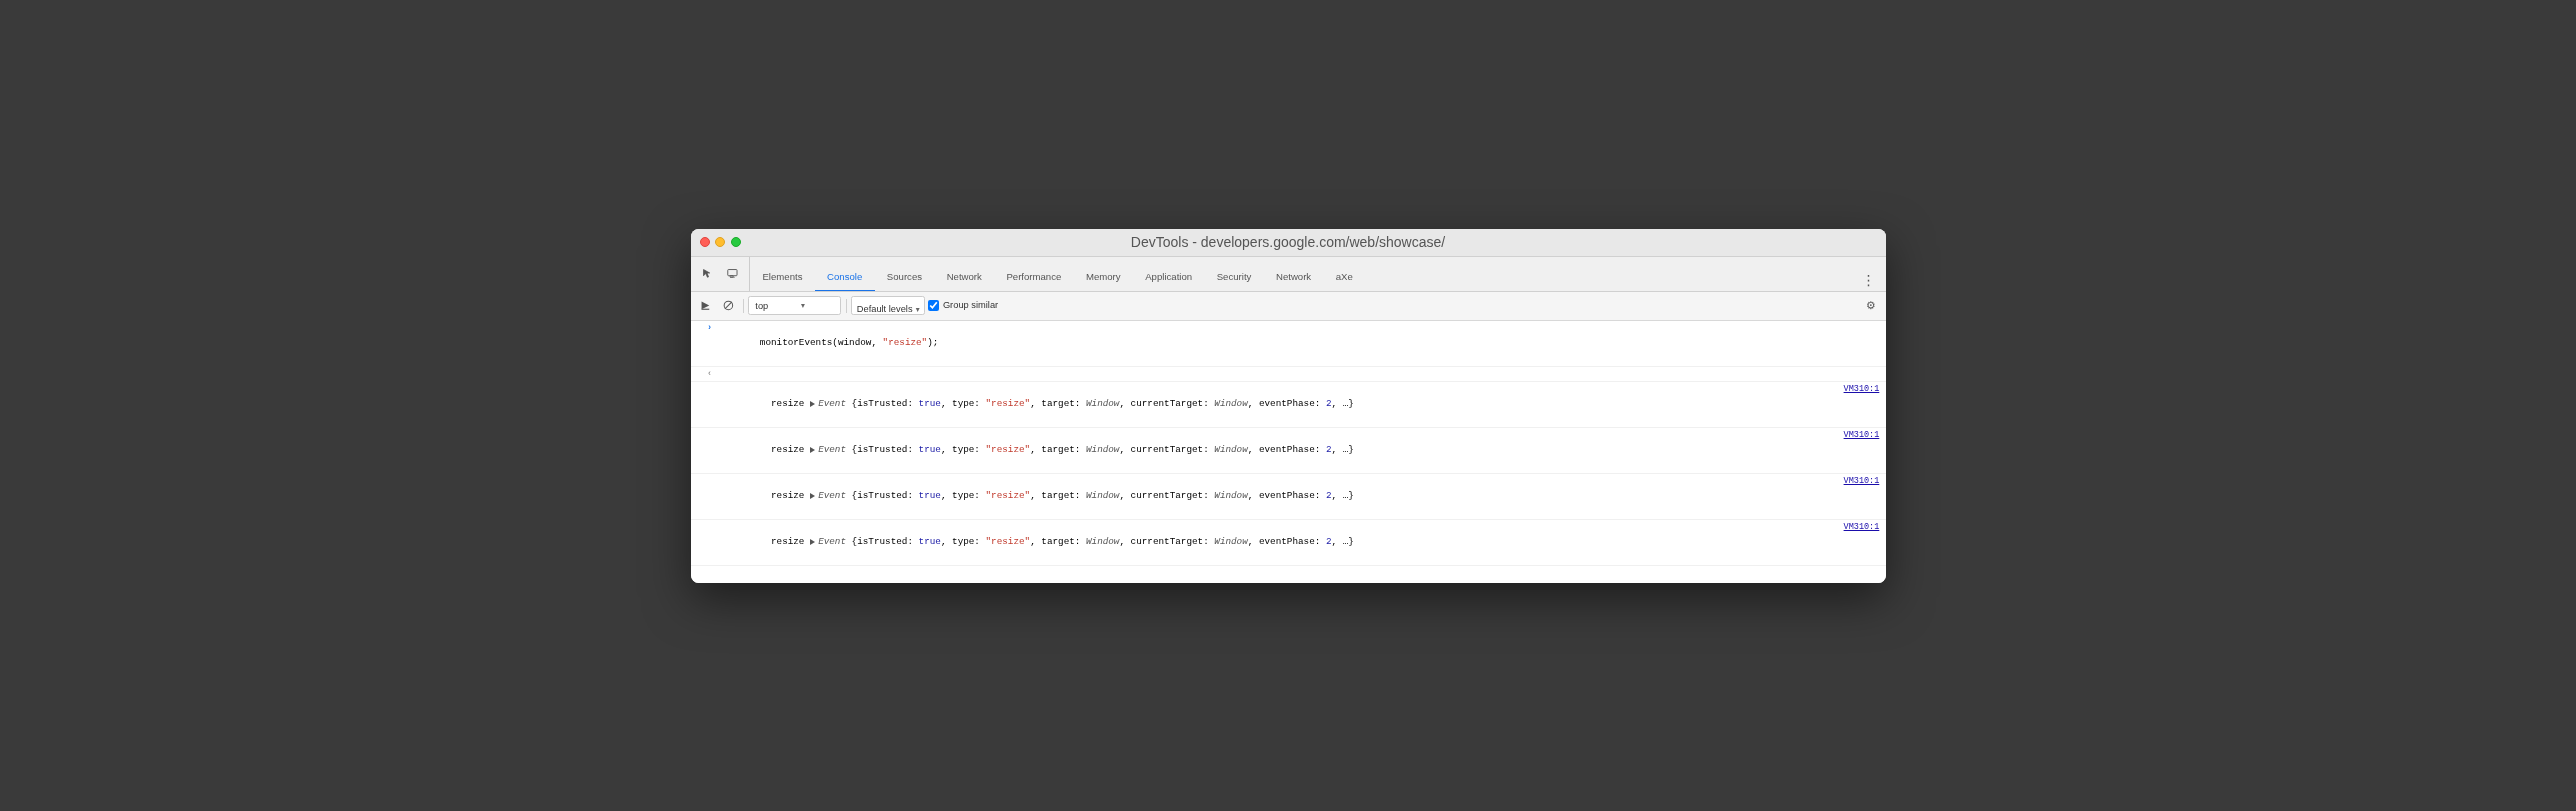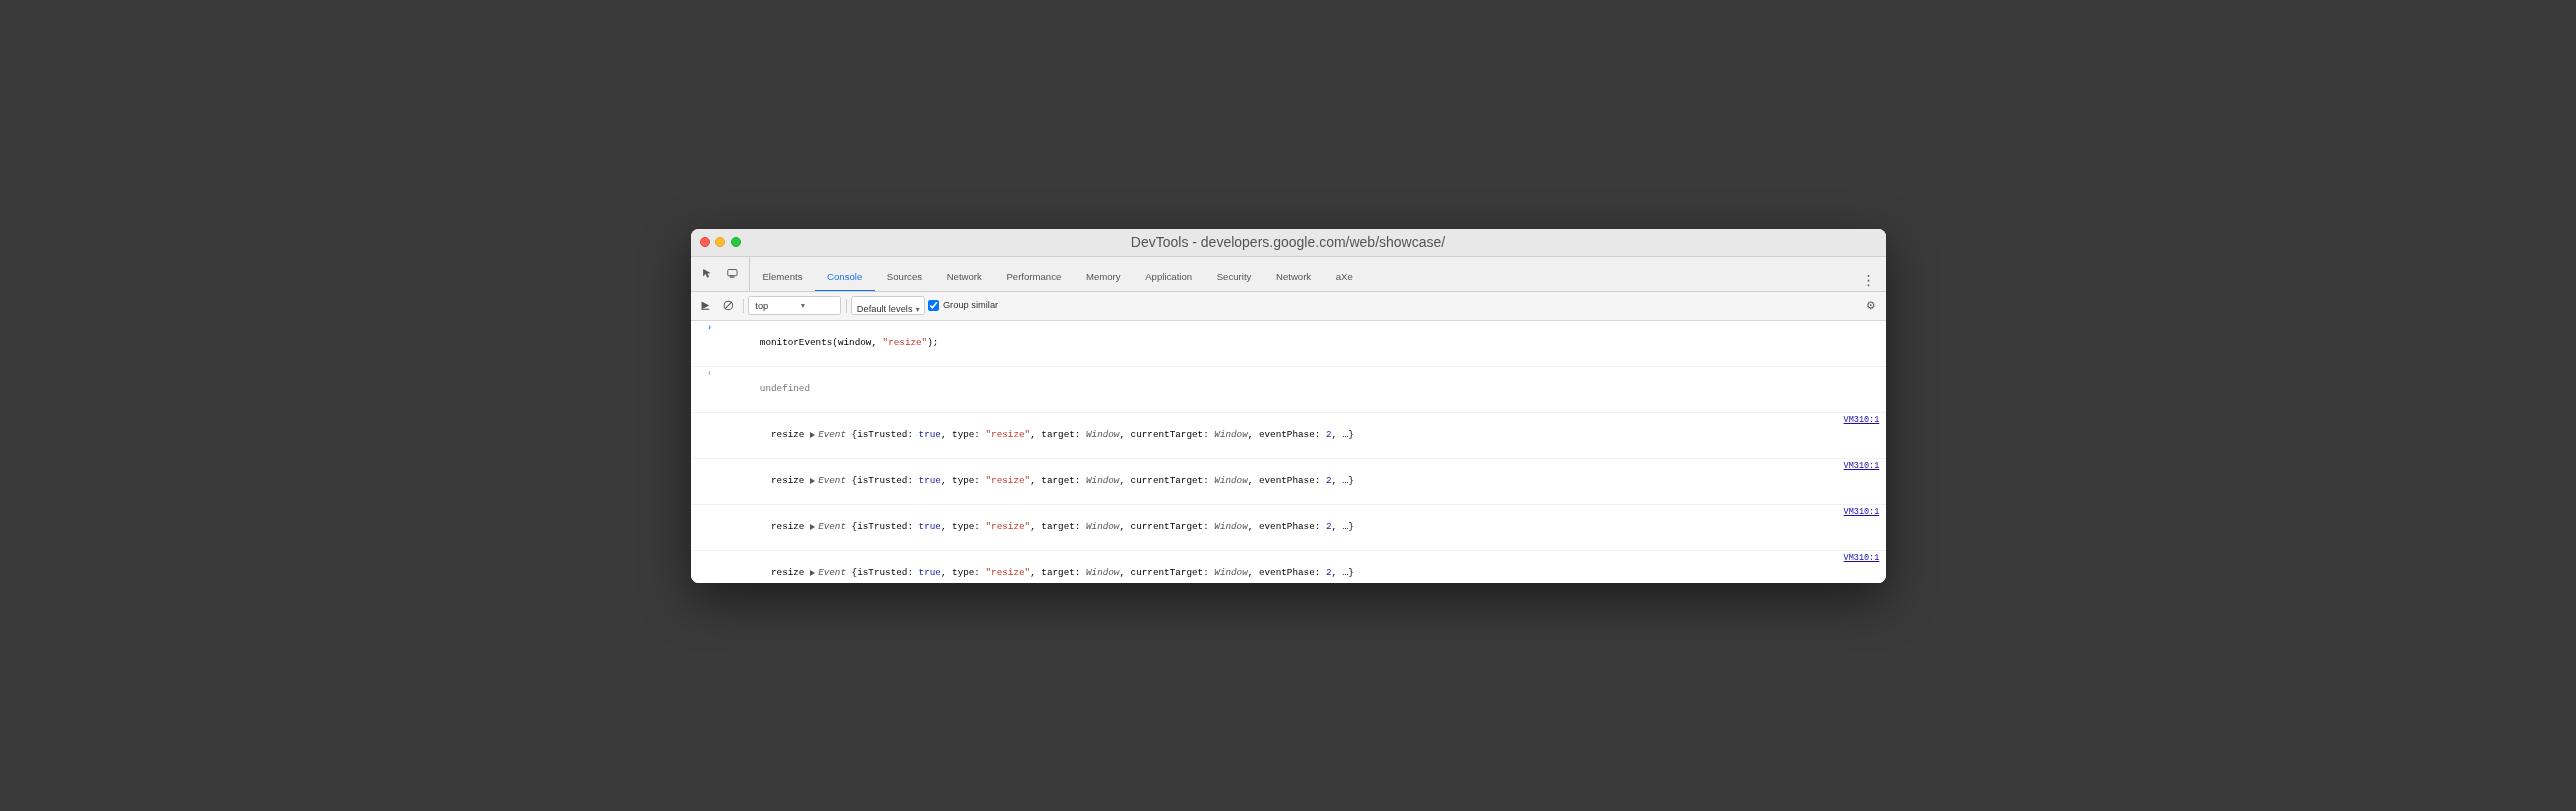--- a/index.html
+++ b/index.html
@@ -417,23 +417,20 @@
       </div>
       <div class="console-content">
         <span style="color:#000;font-family:Liberation Mono, monospace;">monitorEvents(window, </span><span style="color:#c0392b;">"resize"</span><span style="color:#000;">);</span>
       </div>
     </div>
 
     <div class="console-row output-row">
       <div class="console-gutter">
         <span style="color:#777;">‹</span>
       </div>
-      <div class="console-content">
-        <span style="color:#777;">undefined</span>
-      </div>
     </div>
 
     <div class="console-row" style="justify-content:space-between;">
       <div style="display:flex; align-items:center; flex:1;">
         <div class="console-gutter"></div>
         <div class="console-content">
           <span style="color:#000;">resize </span><span class="triangle-right"></span><span style="color:#555; font-style:italic;">Event </span><span style="color:#000;">{isTrusted: </span><span style="color:#1a1aa6;">true</span><span style="color:#000;">, type: </span><span style="color:#c0392b;">"resize"</span><span style="color:#000;">, target: </span><span style="color:#555; font-style:italic;">Window</span><span style="color:#000;">, currentTarget: </span><span style="color:#555; font-style:italic;">Window</span><span style="color:#000;">, eventPhase: </span><span style="color:#1a1aa6;">2</span><span style="color:#000;">, …}</span>
         </div>
       </div>
       <div class="console-source">VM310:1</div>

